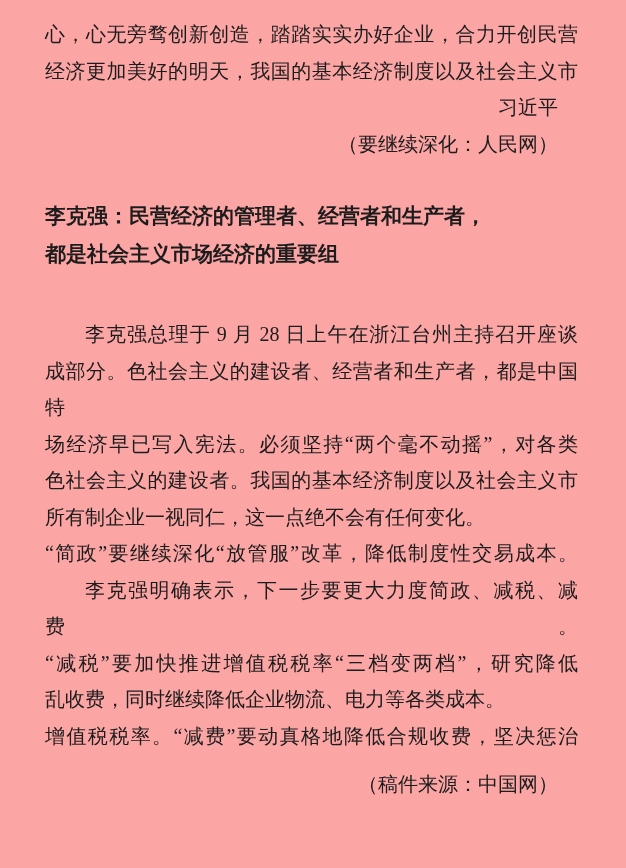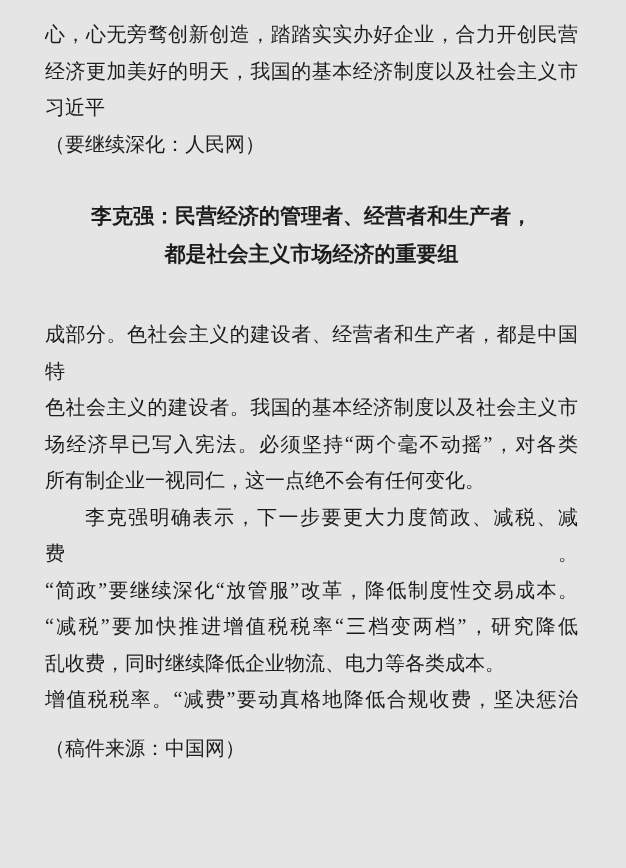--- a/index.html
+++ b/index.html
@@ -5,43 +5,43 @@
   * { margin:0; padding:0; box-sizing:border-box; }
   html, body { background:#ffffff; }
   body {
     width:626px; height:868px;
     font-family:"Liberation Serif","DejaVu Serif",serif;
     color:#1c1c1c;
   }
   .page {
     width:626px; height:868px;
     padding:16px 48px 0 45px;
-    background:#e5e5e5;
+    background:#fca5a5;
     overflow:hidden;
   }
   .block { font-size:20px; line-height:36.5px; }
   .tline {
     text-align:justify;
     text-align-last:justify;
     word-break:break-all;
   }
   .tline.last { text-align-last:left; }
   .tline.indent { text-indent:40px; }
   .rline {
     font-size:20px; line-height:36.5px;
-    text-align:left;
+    text-align:right;
     padding-right:20px;
   }
   .title {
     margin-top:35px;
     font-size:21px;
     font-weight:700;
     line-height:38px;
   }
-  .title-line { text-align:center; }
+  .title-line { text-align:left; }
   .para-first { margin-top:43px; }
   .src-bottom { margin-top:12px; }
 </style>
 </head>
 <body>
 
 <div class="page">
 
   <section class="block">
       <div class="tline">心，心无旁骛创新创造，踏踏实实办好企业，合力开创民营</div>
@@ -51,29 +51,30 @@
   <div class="rline">习近平</div>
 
   <div class="rline">（要继续深化：人民网）</div>
 
   <h1 class="title">
       <div class="title-line">李克强：民营经济的管理者、经营者和生产者，</div>
       <div class="title-line last">都是社会主义市场经济的重要组</div>
     </h1>
 
   <section class="block para-first">
+      <div class="tline indent">李克强总理于 9 月 28 日上午在浙江台州主持召开座谈</div>
       <div class="tline">成部分。色社会主义的建设者、经营者和生产者，都是中国特</div>
+      <div class="tline">场经济早已写入宪法。必须坚持“两个毫不动摇”，对各类</div>
       <div class="tline">色社会主义的建设者。我国的基本经济制度以及社会主义市</div>
-      <div class="tline">场经济早已写入宪法。必须坚持“两个毫不动摇”，对各类</div>
       <div class="tline last">所有制企业一视同仁，这一点绝不会有任何变化。</div>
     </section>
 
   <section class="block">
+      <div class="tline">“简政”要继续深化“放管服”改革，降低制度性交易成本。</div>
       <div class="tline indent">李克强明确表示，下一步要更大力度简政、减税、减费。</div>
-      <div class="tline">“简政”要继续深化“放管服”改革，降低制度性交易成本。</div>
       <div class="tline">“减税”要加快推进增值税税率“三档变两档”，研究降低</div>
       <div class="tline last">乱收费，同时继续降低企业物流、电力等各类成本。</div>
       <div class="tline">增值税税率。“减费”要动真格地降低合规收费，坚决惩治</div>
     </section>
 
   <div class="rline src-bottom">（稿件来源：中国网）</div>
 
 </div>
 
 </body></html>

